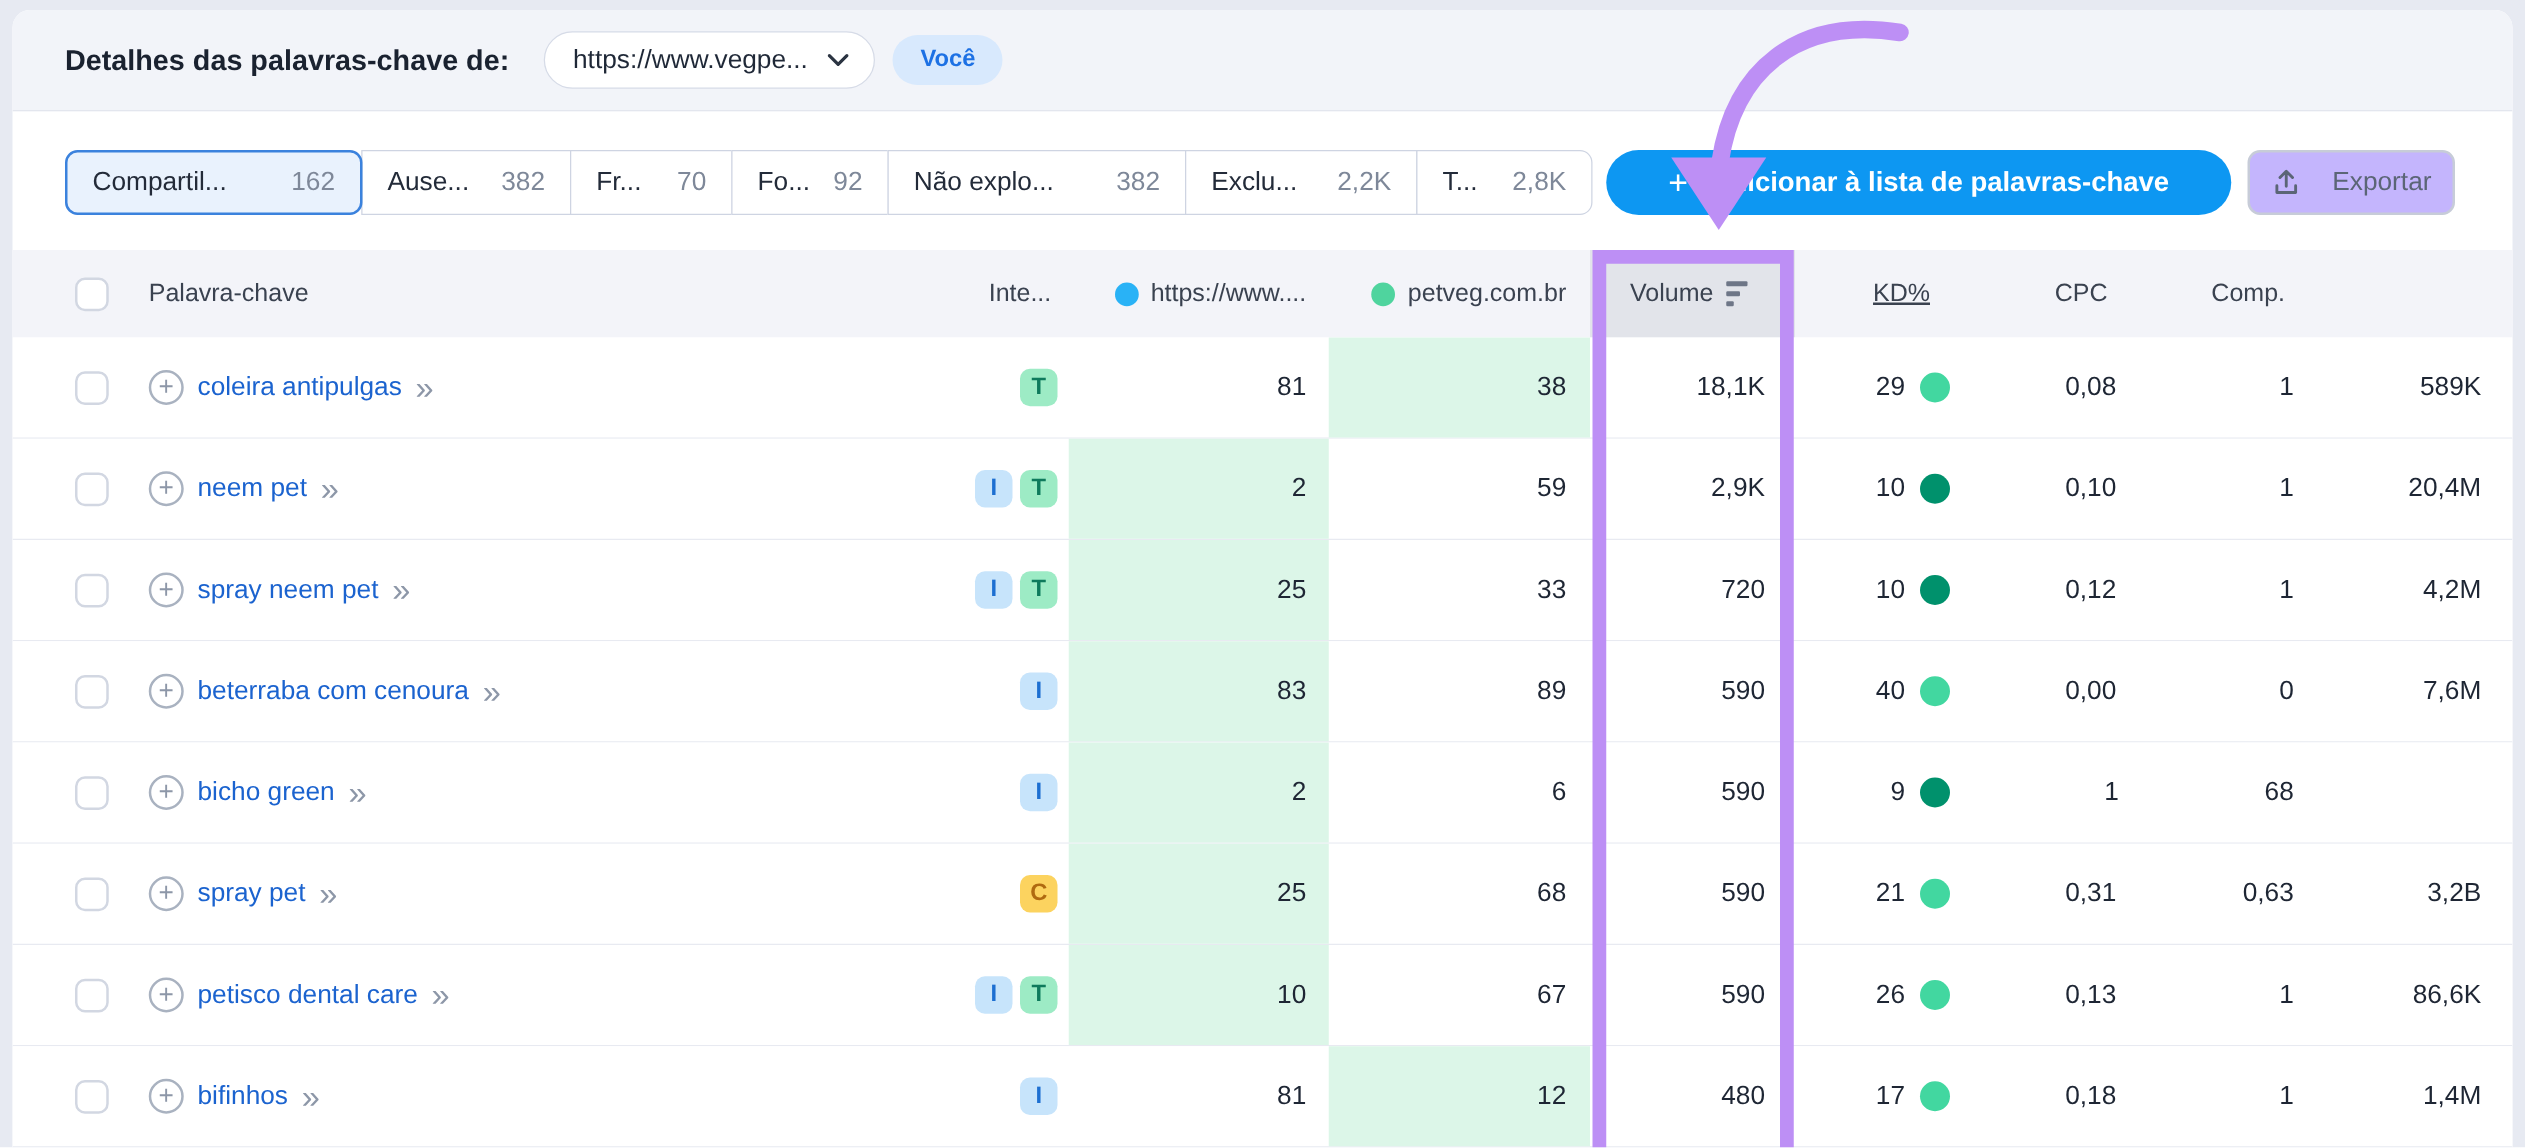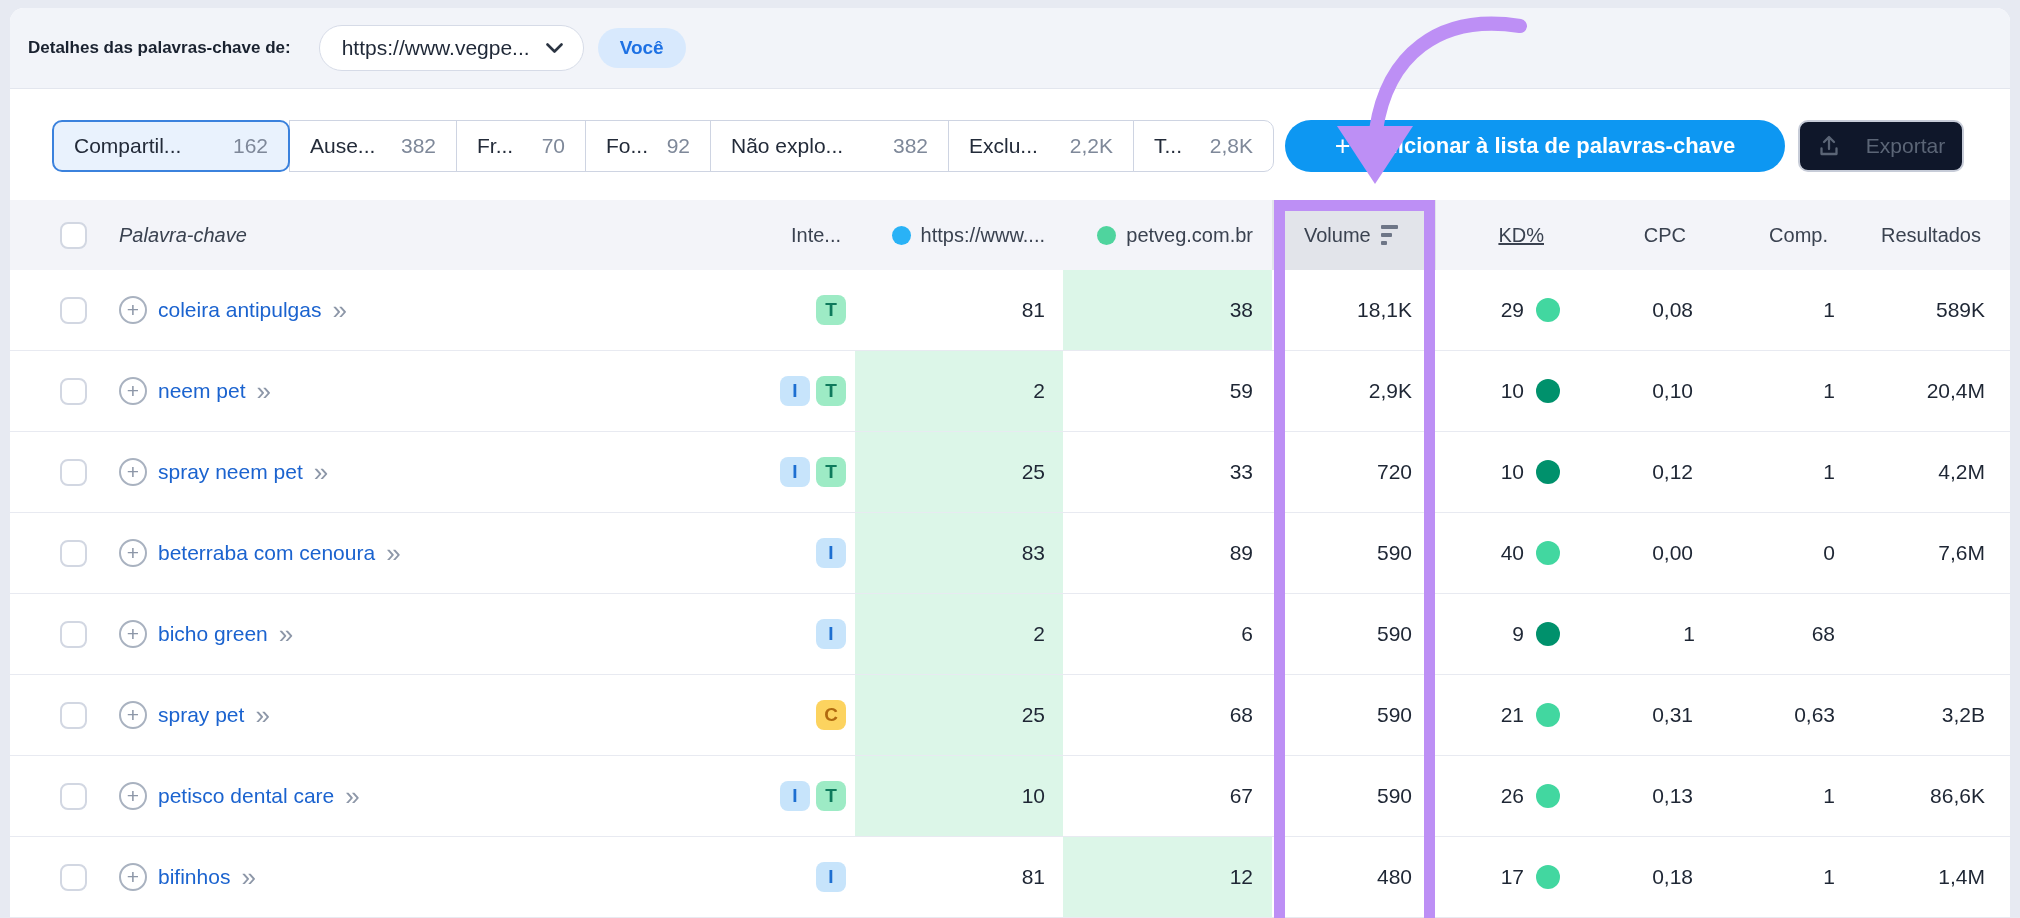--- a/index.html
+++ b/index.html
@@ -4,21 +4,21 @@
 <style>
   html,body{margin:0;padding:0;}
   .page{position:relative;width:2020px;height:918px;background:#e7eaf2;overflow:hidden;
         font-family:"Liberation Sans",sans-serif;-webkit-font-smoothing:antialiased;}
   .card{position:absolute;left:10px;top:8px;width:2000px;height:910px;background:#ffffff;
         border-radius:14px 14px 0 0;overflow:hidden;}
 
   
   .title-band{position:absolute;left:0;top:0;width:100%;height:80px;background:#f2f4f9;
         border-bottom:1px solid #e3e6ee;display:flex;align-items:center;}
-  .page-title{margin-left:18px;font-size:17px;font-weight:700;color:#1a2230;}
+  .page-title{margin-left:42px;font-size:23px;font-weight:700;color:#1a2230;}
   .domain-select{margin-left:28px;height:46px;padding:0 20px 0 22px;background:#fff;
         border:1px solid #d6dbe7;border-radius:23px;display:flex;align-items:center;gap:16px;
         font-size:21px;color:#1f2837;cursor:pointer;}
   .you-badge{margin-left:14px;height:40px;padding:0 22px;background:#d8e9fd;border-radius:20px;
         color:#1d71e4;font-size:19px;font-weight:700;display:flex;align-items:center;}
 
   
   .tabs{position:absolute;left:42px;top:112px;height:52px;display:flex;z-index:1;}
   .tab{box-sizing:border-box;height:52px;border:1px solid #ced4e2;margin-left:-1px;background:#fff;
         display:flex;align-items:center;justify-content:space-between;padding:0 20px;
@@ -28,32 +28,32 @@
   .tab.active{border:2px solid #3b82dd;border-radius:10px;background:#e9f2fd;z-index:2;}
   .tab-count{color:#7e8899;margin-left:14px;}
   .tab:nth-child(1){width:238px}.tab:nth-child(2){width:168px}.tab:nth-child(3){width:130px}
   .tab:nth-child(4){width:126px}.tab:nth-child(5){width:239px}.tab:nth-child(6){width:186px}
   .tab:nth-child(7){width:141px}
   .add-btn{position:absolute;left:1275px;top:112px;width:500px;height:52px;background:#0d97f2;
         border:none;border-radius:26px;color:#fff;font-size:22px;font-weight:700;
         display:flex;align-items:center;justify-content:center;gap:18px;cursor:pointer;
         font-family:"Liberation Sans",sans-serif;}
   .add-btn .plus{font-size:27px;font-weight:400;line-height:1;}
-  .export-btn{position:absolute;left:1788px;top:112px;width:166px;height:52px;background:#0f172a;
+  .export-btn{position:absolute;left:1788px;top:112px;width:166px;height:52px;background:#c4b5fd;
         border:2px solid #c7ccd8;border-radius:10px;color:#5b6576;font-size:21px;font-weight:500;
         display:flex;align-items:center;justify-content:center;gap:25px;cursor:pointer;
         box-sizing:border-box;font-family:"Liberation Sans",sans-serif;}
 
   
   .grid-cols{display:grid;grid-template-columns:100px 610px 135px 208px 209px 164px 134px 135px 140px 150px;}
   .thead{position:absolute;left:0;top:192px;width:2000px;height:70px;background:#f3f4f9;
         font-size:20px;color:#3a4250;align-items:center;}
   .hcell{display:flex;align-items:center;height:100%;cursor:pointer;}
   .h-check{padding-left:50px;}
-  .h-kw{padding-left:9px;font-style:italic;}
+  .h-kw{padding-left:9px;}
   .h-intent{justify-content:flex-end;padding-right:14px;box-sizing:border-box;}
   .h-site1{justify-content:flex-end;padding-right:18px;gap:10px;box-sizing:border-box;}
   .h-site2{justify-content:flex-end;padding-right:19px;gap:10px;box-sizing:border-box;}
   .h-vol{background:#e2e4ea;padding-left:32px;gap:10px;box-sizing:border-box;}
   .h-kd{justify-content:flex-end;padding-right:26px;box-sizing:border-box;text-decoration:underline;}
   .h-cpc{justify-content:flex-end;padding-right:19px;box-sizing:border-box;}
   .h-comp{justify-content:flex-end;padding-right:17px;box-sizing:border-box;}
   .h-res{justify-content:flex-end;padding-right:14px;box-sizing:border-box;}
   .dot{width:19px;height:19px;border-radius:50%;flex:none;}
   .dot-blue{background:#29b2f6;}
@@ -182,23 +182,20 @@
       </div>
       <div class="hcell h-kd">
         <span>KD%</span>
       </div>
       <div class="hcell h-cpc">
         <span>CPC</span>
       </div>
       <div class="hcell h-comp">
         <span>Comp.</span>
       </div>
-      <div class="hcell h-res">
-        <span>Resultados</span>
-      </div>
     </div>
 
     <div class="rows" id="rows">
         <div class="trow grid-cols">
           <div class="cell c-check">
             <div class="checkbox"></div>
           </div>
           <div class="cell c-kw">
             <span class="plus-ic">+</span>
             <a class="kw">coleira antipulgas</a>

